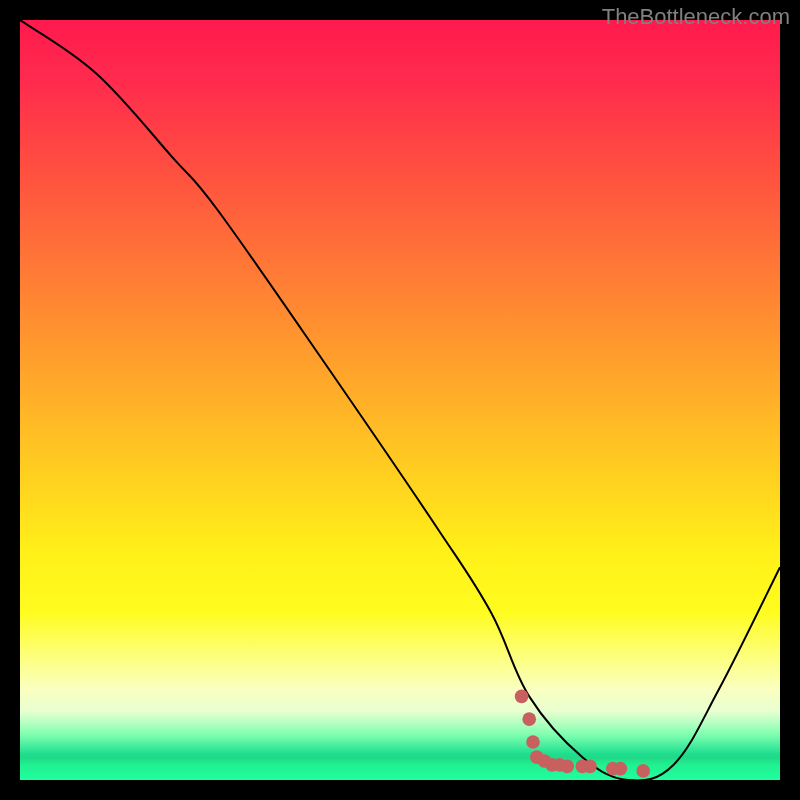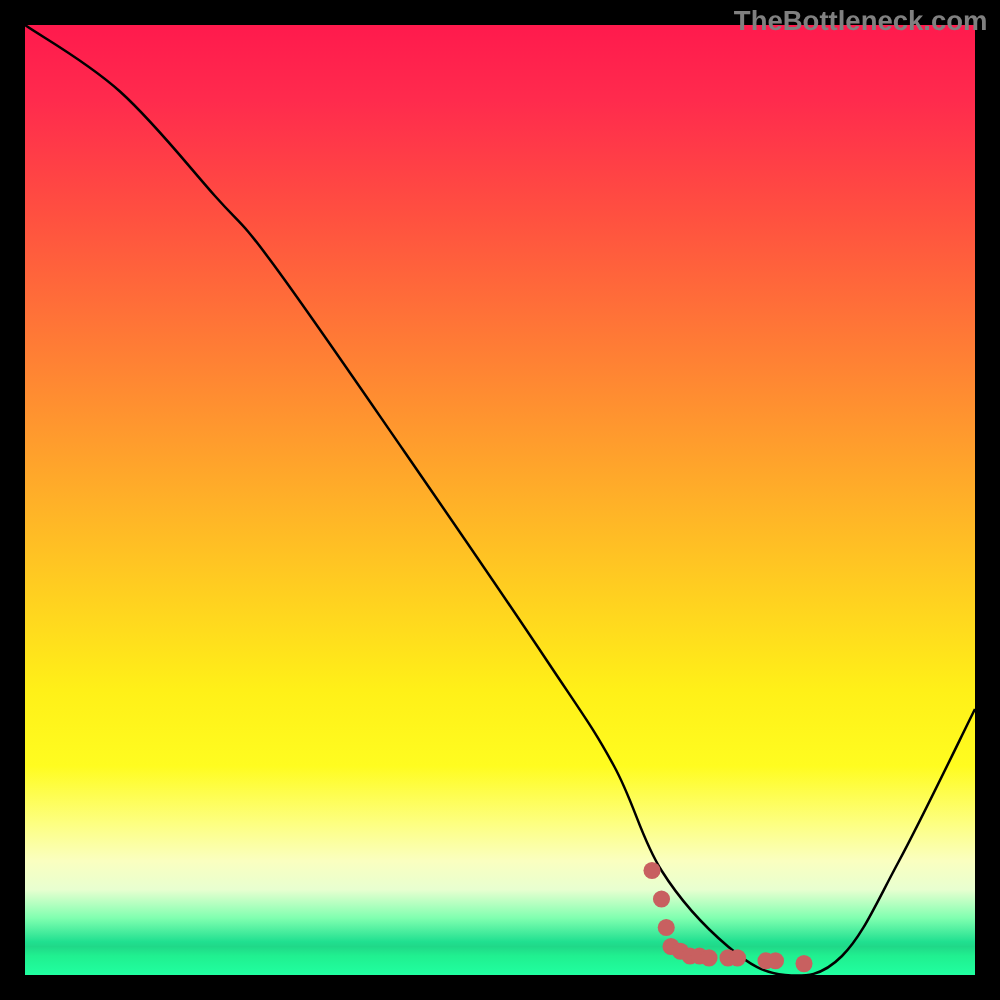--- a/index.html
+++ b/index.html
@@ -10,21 +10,21 @@
     background: #000;
     position: relative;
     font-family: Arial, sans-serif;
   }
   .watermark {
     position: absolute;
     top: 4px;
     right: 10px;
     color: #808080;
     font-size: 22px;
-    font-weight: bold;
+    font-weight: normal;
     z-index: 10;
   }
   .plot-area {
     position: absolute;
     left: 20px;
     top: 20px;
     width: 760px;
     height: 760px;
   }
   .gradient-bg {

